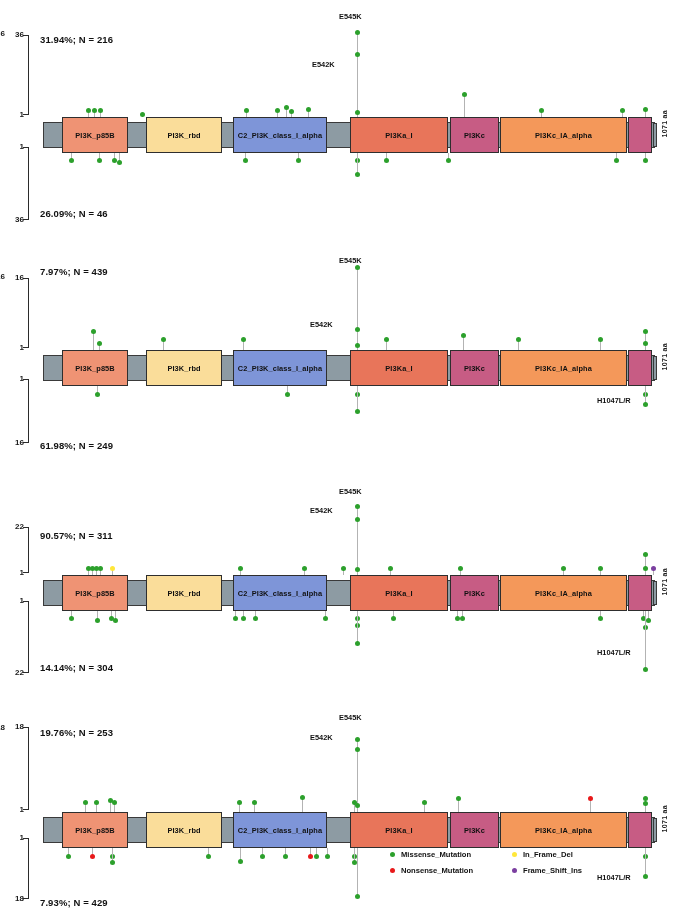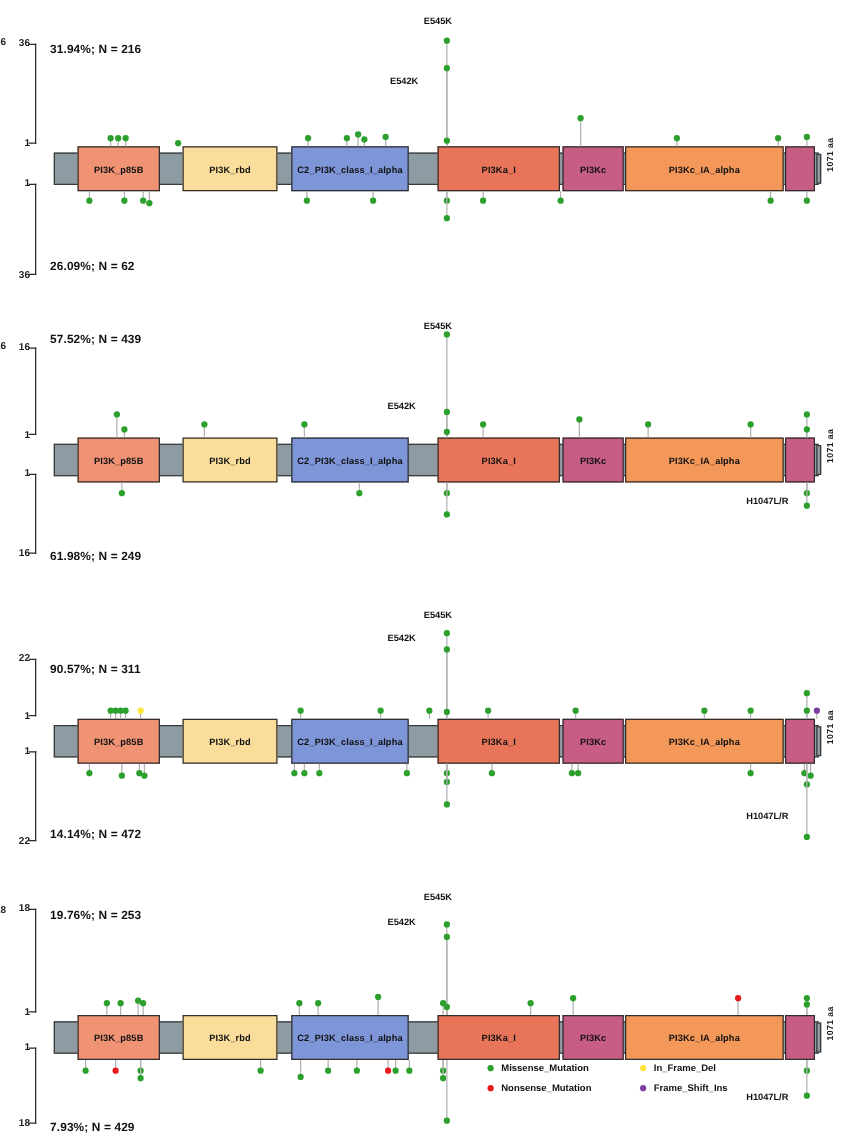--- a/index.html
+++ b/index.html
@@ -72,21 +72,21 @@
       <div class="axis-label" style="left: 2px; top: 111px;">1</div>
       <div class="axis" style="left: 28px; top: 147px; height: 73px;">
         <div class="vline"></div>
         <div class="tick" style="top: 0px;"></div>
         <div class="tick bot"></div>
       </div>
       <div class="axis-label" style="left: 2px; top: 143px;">1</div>
       <div class="axis-label" style="left: 2px; top: 216px;">36</div>
       <div class="clip-frag" style="left: -4px; top: 29px;">36</div>
       <div class="stat-label" style="left: 40px; top: 34px;">31.94%; N = 216</div>
-      <div class="stat-label" style="left: 40px; top: 208px;">26.09%; N = 62</div>
+      <div class="stat-label" style="left: 40px; top: 208px;">26.09%; N = 46</div>
       <div class="backbone" style="left: 43px; top: 122px; width: 612px; height: 26px;"></div>
       <div class="domain" style="left: 62px; width: 66px; top: 117px; height: 36px; background: rgb(239, 147, 116); pointer-events: auto;">
         <span>PI3K_p85B</span>
       </div>
       <div class="domain" style="left: 146px; width: 76px; top: 117px; height: 36px; background: rgb(250, 221, 154); pointer-events: auto;">
         <span>PI3K_rbd</span>
       </div>
       <div class="domain" style="left: 233px; width: 94px; top: 117px; height: 36px; background: rgb(126, 149, 216); pointer-events: auto;">
         <span>C2_PI3K_class_I_alpha</span>
       </div>
@@ -170,21 +170,21 @@
       <div class="axis-label" style="left: 2px; top: 274px;">16</div>
       <div class="axis-label" style="left: 2px; top: 344px;">1</div>
       <div class="axis" style="left: 28px; top: 379px; height: 64px;">
         <div class="vline"></div>
         <div class="tick" style="top: 0px;"></div>
         <div class="tick bot"></div>
       </div>
       <div class="axis-label" style="left: 2px; top: 375px;">1</div>
       <div class="axis-label" style="left: 2px; top: 439px;">16</div>
       <div class="clip-frag" style="left: -4px; top: 272px;">16</div>
-      <div class="stat-label" style="left: 40px; top: 266px;">57.52%; N = 439</div>
+      <div class="stat-label" style="left: 40px; top: 266px;">7.97%; N = 439</div>
       <div class="stat-label" style="left: 40px; top: 440px;">61.98%; N = 249</div>
       <div class="backbone" style="left: 43px; top: 355px; width: 612px; height: 26px;"></div>
       <div class="domain" style="left: 62px; width: 66px; top: 350px; height: 36px; background: rgb(239, 147, 116); pointer-events: auto;">
         <span>PI3K_p85B</span>
       </div>
       <div class="domain" style="left: 146px; width: 76px; top: 350px; height: 36px; background: rgb(250, 221, 154); pointer-events: auto;">
         <span>PI3K_rbd</span>
       </div>
       <div class="domain" style="left: 233px; width: 94px; top: 350px; height: 36px; background: rgb(126, 149, 216); pointer-events: auto;">
         <span>C2_PI3K_class_I_alpha</span>
@@ -252,21 +252,21 @@
       <div class="axis-label" style="left: 2px; top: 523px;">22</div>
       <div class="axis-label" style="left: 2px; top: 569px;">1</div>
       <div class="axis" style="left: 28px; top: 601px; height: 72px;">
         <div class="vline"></div>
         <div class="tick" style="top: 0px;"></div>
         <div class="tick bot"></div>
       </div>
       <div class="axis-label" style="left: 2px; top: 597px;">1</div>
       <div class="axis-label" style="left: 2px; top: 669px;">22</div>
       <div class="stat-label" style="left: 40px; top: 530px;">90.57%; N = 311</div>
-      <div class="stat-label" style="left: 40px; top: 662px;">14.14%; N = 472</div>
+      <div class="stat-label" style="left: 40px; top: 662px;">14.14%; N = 304</div>
       <div class="backbone" style="left: 43px; top: 580px; width: 612px; height: 26px;"></div>
       <div class="domain" style="left: 62px; width: 66px; top: 575px; height: 36px; background: rgb(239, 147, 116); pointer-events: auto;">
         <span>PI3K_p85B</span>
       </div>
       <div class="domain" style="left: 146px; width: 76px; top: 575px; height: 36px; background: rgb(250, 221, 154); pointer-events: auto;">
         <span>PI3K_rbd</span>
       </div>
       <div class="domain" style="left: 233px; width: 94px; top: 575px; height: 36px; background: rgb(126, 149, 216); pointer-events: auto;">
         <span>C2_PI3K_class_I_alpha</span>
       </div>

